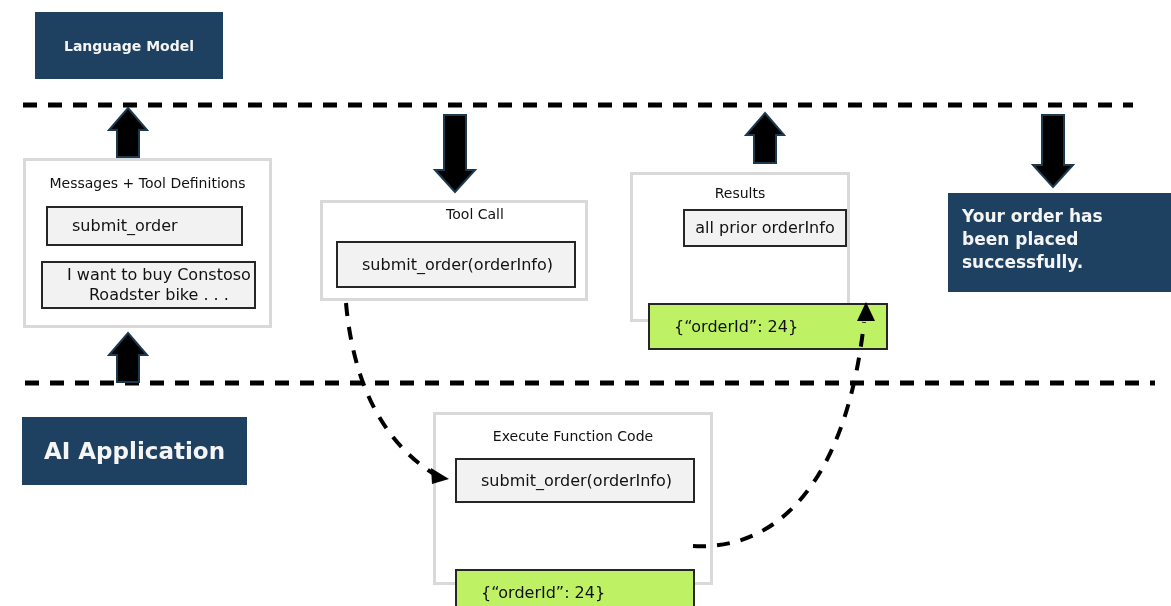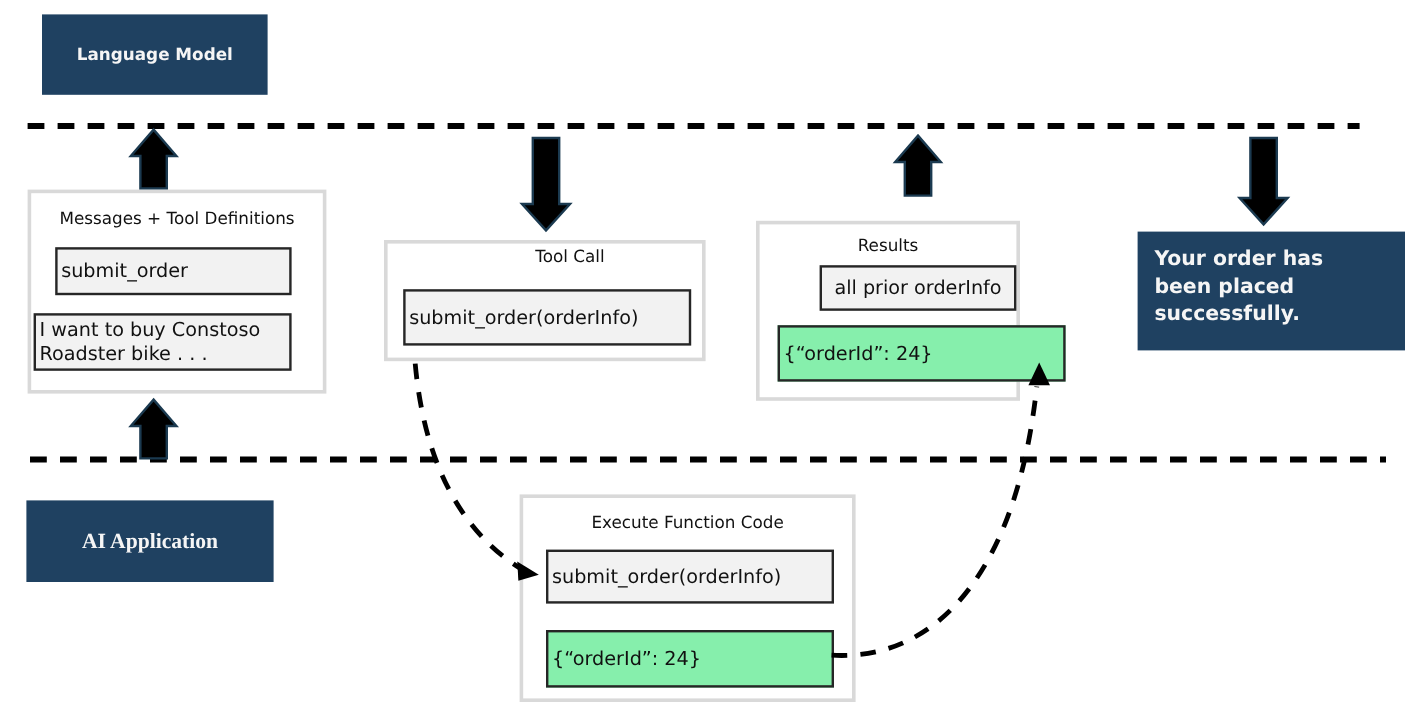--- a/index.html
+++ b/index.html
@@ -45,35 +45,35 @@
     color: #111;
   }
   .inner-box {
     position: absolute;
     border: 2px solid #262626;
     box-sizing: border-box;
     font-size: 16px;
     color: #111;
     display: flex;
     align-items: center;
-    padding-left: 3px;
+    padding-left: 24px;
     white-space: pre-line;
     line-height: 1.25;
   }
   .inner-box.light { background: #f2f2f2; }
-  .inner-box.gray  { background: #86efac; }
+  .inner-box.gray  { background: #bef264; margin-top: 44px; }
   .inner-box.centered { justify-content: center; padding-left: 0; }
   .response-text {
     padding: 12px 14px;
     font-size: 17px;
     line-height: 1.35;
     white-space: pre-line;
   }
   .lane-label-lm { left: 35px; top: 12px; width: 188px; height: 67px; font-size: 14px; }
-  .lane-label-app { left: 22px; top: 417px; width: 206px; height: 68px; font-size: 18px; font-family: Liberation Serif, serif; }
+  .lane-label-app { left: 22px; top: 417px; width: 225px; height: 68px; font-size: 23px; }
   .response-box { left: 948px; top: 193px; width: 232px; height: 99px; align-items: flex-start; }
 </style>
 </head>
 <body>
 
 <div class="canvas">
 
   <svg class="overlay" viewBox="0 0 1171 606">
 
     <line x1="23" y1="105" x2="1133" y2="105" stroke="#000000" stroke-width="5" stroke-dasharray="14 11"></line>
@@ -97,30 +97,30 @@
     <polygon points="866,302 857,321 875,321" fill="#000000"></polygon>
   </svg>
 
   <div class="navy-box center lane-label-lm">
     <span>Language Model</span>
   </div>
 
   <div class="outer-box" style="left:23px; top:158px; width:249px; height:170px;">
     <div class="box-title" style="top:14px;">Messages + Tool Definitions</div>
     <div class="inner-box light" style="left:20px; top:45px; width:197px; height:40px;">submit_order</div>
-    <div class="inner-box light" style="left:2px; top:100px; width:215px; height:48px;">I want to buy Constoso
+    <div class="inner-box light" style="left:15px; top:100px; width:215px; height:48px;text-align:center;">I want to buy Constoso
 Roadster bike . . .</div>
   </div>
 
   <div class="outer-box" style="left:320px; top:200px; width:268px; height:101px;">
     <div class="box-title" style="top:3px;margin-left:42px;">Tool Call</div>
     <div class="inner-box light" style="left:13px; top:38px; width:240px; height:47px;">submit_order(orderInfo)</div>
   </div>
 
-  <div class="outer-box" style="left:630px; top:184px; width:220px; height:150px;">
+  <div class="outer-box" style="left:630px; top:172px; width:220px; height:150px;">
     <div class="box-title" style="top:10px;">Results</div>
     <div class="inner-box light centered" style="left:50px; top:34px; width:164px; height:38px;">all prior orderInfo</div>
     <div class="inner-box gray" style="left:15px; top:84px; width:240px; height:47px;">{“orderId”: 24}</div>
   </div>
 
   <div class="navy-box response-box">
     <div class="response-text">Your order has
 been placed
 successfully.</div>
   </div>

